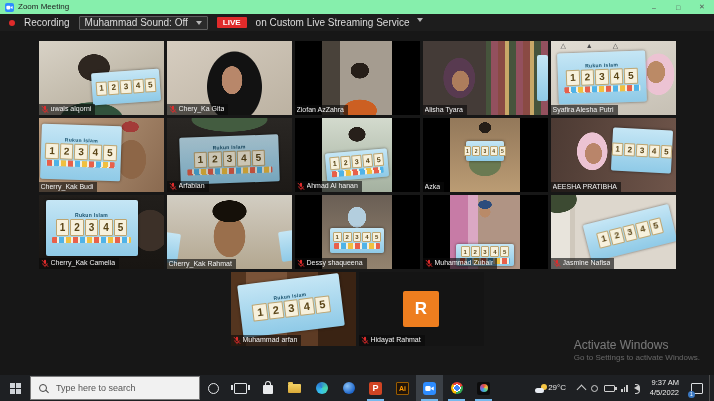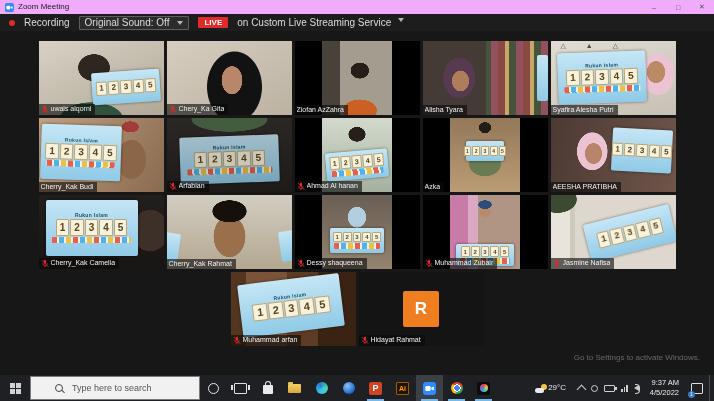--- a/index.html
+++ b/index.html
@@ -1,20 +1,20 @@
 <!DOCTYPE html>
 <html><head>
 <meta charset="utf-8">
 <style>
   html,body{margin:0;padding:0;background:#000;}
   body{width:714px;height:401px;overflow:hidden;font-family:"Liberation Sans",sans-serif;-webkit-font-smoothing:antialiased;}
   .window{width:714px;height:401px;display:flex;flex-direction:column;}
 
   
-  .titlebar{height:14px;background:#f0abfc;display:flex;align-items:center;gap:4px;padding:0 0 0 5px;flex:0 0 auto;}
+  .titlebar{height:14px;background:#86efac;display:flex;align-items:center;gap:4px;padding:0 0 0 5px;flex:0 0 auto;}
   .app-icon{width:9px;height:9px;background:#2d8cff;border-radius:2px;display:flex;align-items:center;justify-content:center;}
   .title-text{font-size:8px;color:#222;line-height:1;}
   .win-controls{margin-left:auto;display:flex;align-items:center;gap:0;height:100%;}
   .win-btn{width:24px;height:100%;display:flex;align-items:center;justify-content:center;font-size:7px;color:#555;}
 
   
   .controlbar{height:17px;background:#1d1d1d;display:flex;align-items:center;gap:9px;padding:0 9px;flex:0 0 auto;}
   .rec-dot{width:6px;height:6px;border-radius:50%;background:#e02b2b;flex:0 0 auto;}
   .bar-label{font-size:10px;color:#dcdcdc;line-height:1;white-space:nowrap;}
   .sound-box{display:flex;align-items:center;gap:8px;border:1px solid #5e5e5e;background:#2b2b2b;padding:1px 5px;border-radius:1px;}
@@ -82,21 +82,21 @@
 
   .watermark{position:absolute;right:14px;bottom:12px;z-index:5;}
   .wm1{font-size:12px;color:rgba(255,255,255,.42);line-height:1.25;}
   .wm2{font-size:8px;color:rgba(255,255,255,.33);line-height:1.3;}
 
   
   .taskbar{height:26px;background:#1e2023;display:flex;align-items:stretch;flex:0 0 auto;}
   .tb-btn{width:30px;display:flex;align-items:center;justify-content:center;flex:0 0 auto;}
   .start-logo{display:grid;grid-template-columns:5px 5px;grid-template-rows:5px 5px;gap:1px;}
   .start-logo i{background:#cfd3d8;}
-  .search{width:170px;background:#f1f1f1;border:1px solid #7a7a7a;box-sizing:border-box;margin:1px 0;display:flex;align-items:center;gap:7px;padding:0 24px;flex:0 0 auto;}
+  .search{width:170px;background:#f1f1f1;border:1px solid #7a7a7a;box-sizing:border-box;margin:1px 0;display:flex;align-items:center;gap:7px;padding:0 8px;flex:0 0 auto;}
   .search input{border:none;background:transparent;outline:none;font-size:9px;color:#333;width:130px;font-family:"Liberation Sans",sans-serif;}
   .search input::placeholder{color:#555;opacity:1;}
   .magnifier{width:6px;height:6px;border:1.4px solid #454545;border-radius:50%;position:relative;flex:0 0 auto;}
   .magnifier::after{content:"";position:absolute;width:4px;height:1.4px;background:#454545;transform:rotate(45deg);right:-3px;bottom:-1.5px;}
   .tb-icon{width:27px;display:flex;align-items:center;justify-content:center;position:relative;flex:0 0 auto;}
   .tb-icon.running::after{content:"";position:absolute;bottom:0;left:5px;right:5px;height:2px;background:#76b9ed;}
   .tb-icon.active-app{background:#3b4046;}
   .cortana-ic{width:11px;height:11px;border:1.6px solid #e8eaec;border-radius:50%;box-sizing:border-box;}
   .taskview-ic{width:11px;height:9px;border:1.2px solid #dfe2e5;border-radius:1px;position:relative;}
   .taskview-ic::before{content:"";position:absolute;left:-4px;top:1.5px;width:2px;height:4.5px;background:#dfe2e5;}
@@ -153,21 +153,21 @@
       <span class="win-btn">–</span>
       <span class="win-btn">□</span>
       <span class="win-btn">✕</span>
     </span>
   </div>
 
   <div class="controlbar">
     <span class="rec-dot"></span>
     <span class="bar-label">Recording</span>
     <span class="sound-box">
-      <span class="bar-label">Original Sound: Off</span>
+      <span class="bar-label">Muhammad Sound: Off</span>
       <span class="caret"></span>
     </span>
     <span class="live-badge">LIVE</span>
     <span class="stream-wrap">
       <span class="bar-label">on Custom Live Streaming Service</span>
       <span class="caret"></span>
     </span>
   </div>
 
   <div class="stage" id="grid">
@@ -475,20 +475,21 @@
     <rect x="4.4" y="1" width="3.2" height="6" rx="1.6" fill="#e02b2b"></rect>
     <path d="M2.6 6 a3.4 3.7 0 0 0 6.8 0" fill="none" stroke="#e02b2b" stroke-width="1.2"></path>
     <line x1="6" y1="10" x2="6" y2="12" stroke="#e02b2b" stroke-width="1.2"></line>
     <line x1="1.2" y1="1.2" x2="10.8" y2="11.4" stroke="#e02b2b" stroke-width="1.3"></line>
   </svg>
 <span class="pname">Hidayat Rahmat</span>
           </div>
         </div>
       </div>
       <div class="watermark">
+      <div class="wm1">Activate Windows</div>
       <div class="wm2">Go to Settings to activate Windows.</div>
     </div>
   </div>
 
   <div class="taskbar">
     <div class="tb-btn">
       <span class="start-logo">
           <i></i>
           <i></i>
           <i></i>

